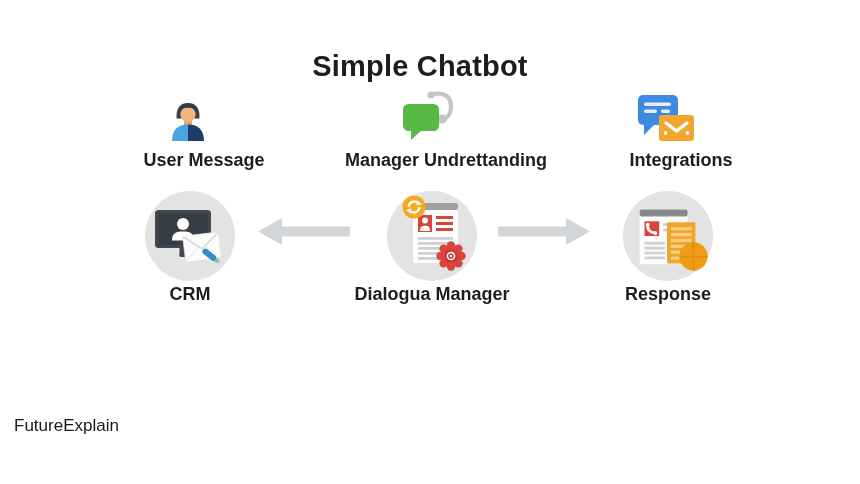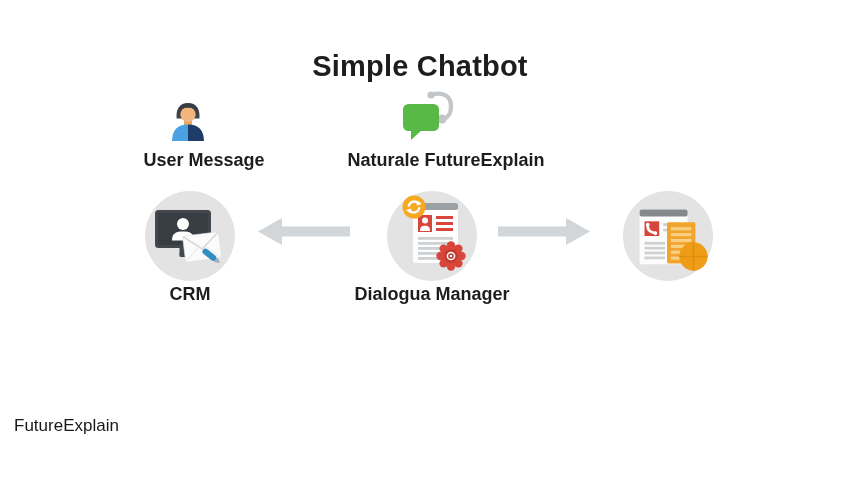--- a/index.html
+++ b/index.html
@@ -66,23 +66,39 @@
   <div class="node" style="left:332px;top:86px;">
     <div class="icon-box">
       <svg width="60" height="58" viewBox="0 0 60 58">
         <path d="M31 7 C45 2.5 51 10 51 18 C51 26 47.5 30.5 42 31" stroke="#c3c6c8" stroke-width="4.2" fill="none" stroke-linecap="round"></path>
         <circle cx="31" cy="7" r="3.6" fill="#c3c6c8"></circle>
         <circle cx="42" cy="31" r="4.6" fill="#c3c6c8"></circle>
         <rect x="3" y="16" width="36" height="27" rx="5.5" fill="#58b946"></rect>
         <path d="M11 41 L11 52 L23 41 Z" fill="#58b946"></path>
       </svg>
     </div>
-    <div class="node-label">Naturale FutureExplain</div>
-  </div>
-
+    <div class="node-label">Manager Undrettanding</div>
+  </div>
+
+  <div class="node" style="left:567px;top:86px;">
+    <div class="icon-box">
+      <svg width="58" height="53" viewBox="0 0 58 53">
+        <rect x="2" y="2" width="40" height="30" rx="5" fill="#3d8ae2"></rect>
+        <path d="M8 30 L8 42 L20 30 Z" fill="#3d8ae2"></path>
+        <rect x="8" y="9.5" width="27" height="3.4" rx="1.7" fill="#e4eefb"></rect>
+        <rect x="8" y="16.5" width="13" height="3.4" rx="1.7" fill="#e4eefb"></rect>
+        <rect x="25" y="16.5" width="9" height="3.4" rx="1.7" fill="#e4eefb"></rect>
+        <rect x="23" y="22" width="35" height="26" rx="3" fill="#f3a52d"></rect>
+        <path d="M30 30 L40.5 38 L51 30" stroke="#ffffff" stroke-width="3.4" fill="none" stroke-linecap="round" stroke-linejoin="round"></path>
+        <circle cx="29.5" cy="40" r="1.9" fill="#ffffff"></circle>
+        <circle cx="51.5" cy="40" r="1.9" fill="#ffffff"></circle>
+      </svg>
+    </div>
+    <div class="node-label">Integrations</div>
+  </div>
 
   <svg class="arrow" style="left:258px;top:217px;" viewBox="0 0 92 29">
     <path d="M0 14.5 L24 1 L24 9.5 L92 9.5 L92 19.5 L24 19.5 L24 28 Z" fill="#d3d6d8"></path>
   </svg>
   <svg class="arrow" style="left:498px;top:217px;" viewBox="0 0 92 29">
     <path d="M92 14.5 L68 1 L68 9.5 L0 9.5 L0 19.5 L68 19.5 L68 28 Z" fill="#d3d6d8"></path>
   </svg>
 
   <div class="node" style="left:92px;top:191px;">
     <svg width="90" height="90" viewBox="0 0 90 90">
@@ -169,17 +185,18 @@
       <rect x="49" y="43" width="21" height="3.2" fill="#f8cf83"></rect>
       <rect x="49" y="49" width="21" height="3.2" fill="#f8cf83"></rect>
       <rect x="49" y="55" width="21" height="3.2" fill="#f8cf83"></rect>
       <rect x="49" y="61" width="21" height="3.2" fill="#f8cf83"></rect>
       <rect x="49" y="67" width="16" height="3.2" fill="#f8cf83"></rect>
       <g>
         <circle cx="72" cy="67" r="14.5" fill="#ef9d17"></circle>
         <path d="M57.5 67 H86.5 M72 52.5 V81.5" stroke="#dd8f10" stroke-width="1.6"></path>
       </g>
     </svg>
+    <div class="circle-label">Response</div>
   </div>
 
   <div class="brand">FutureExplain</div>
 
 </div>
 
 </body></html>

